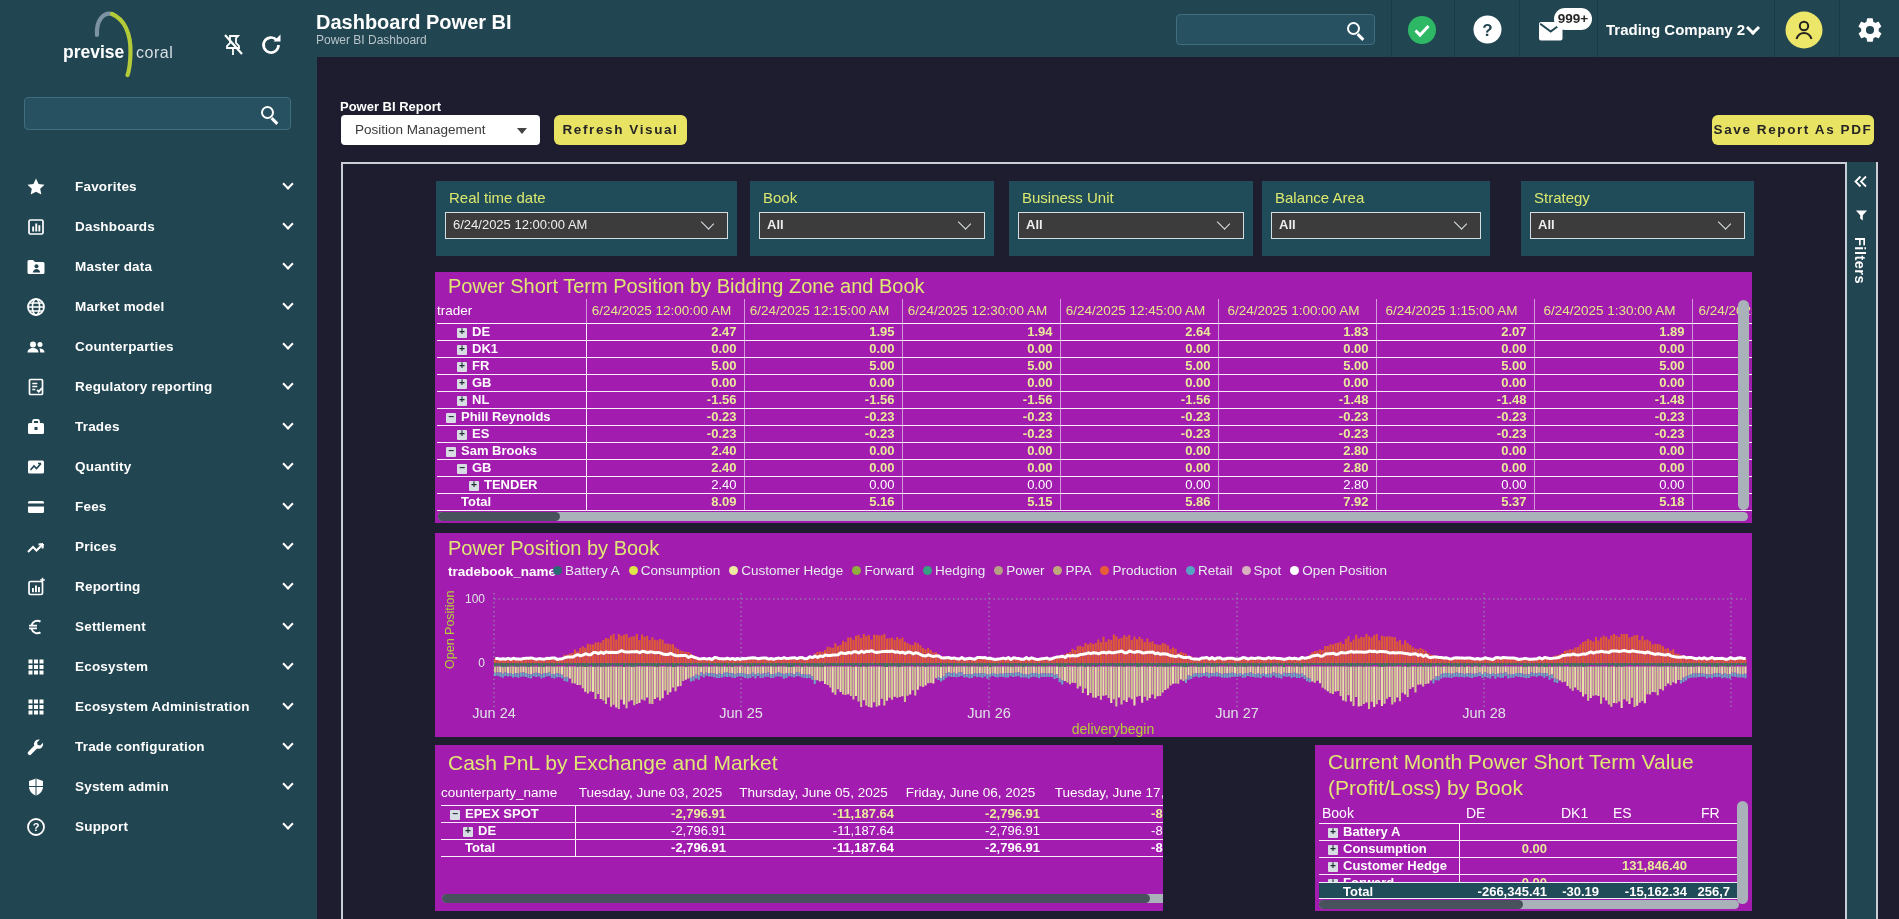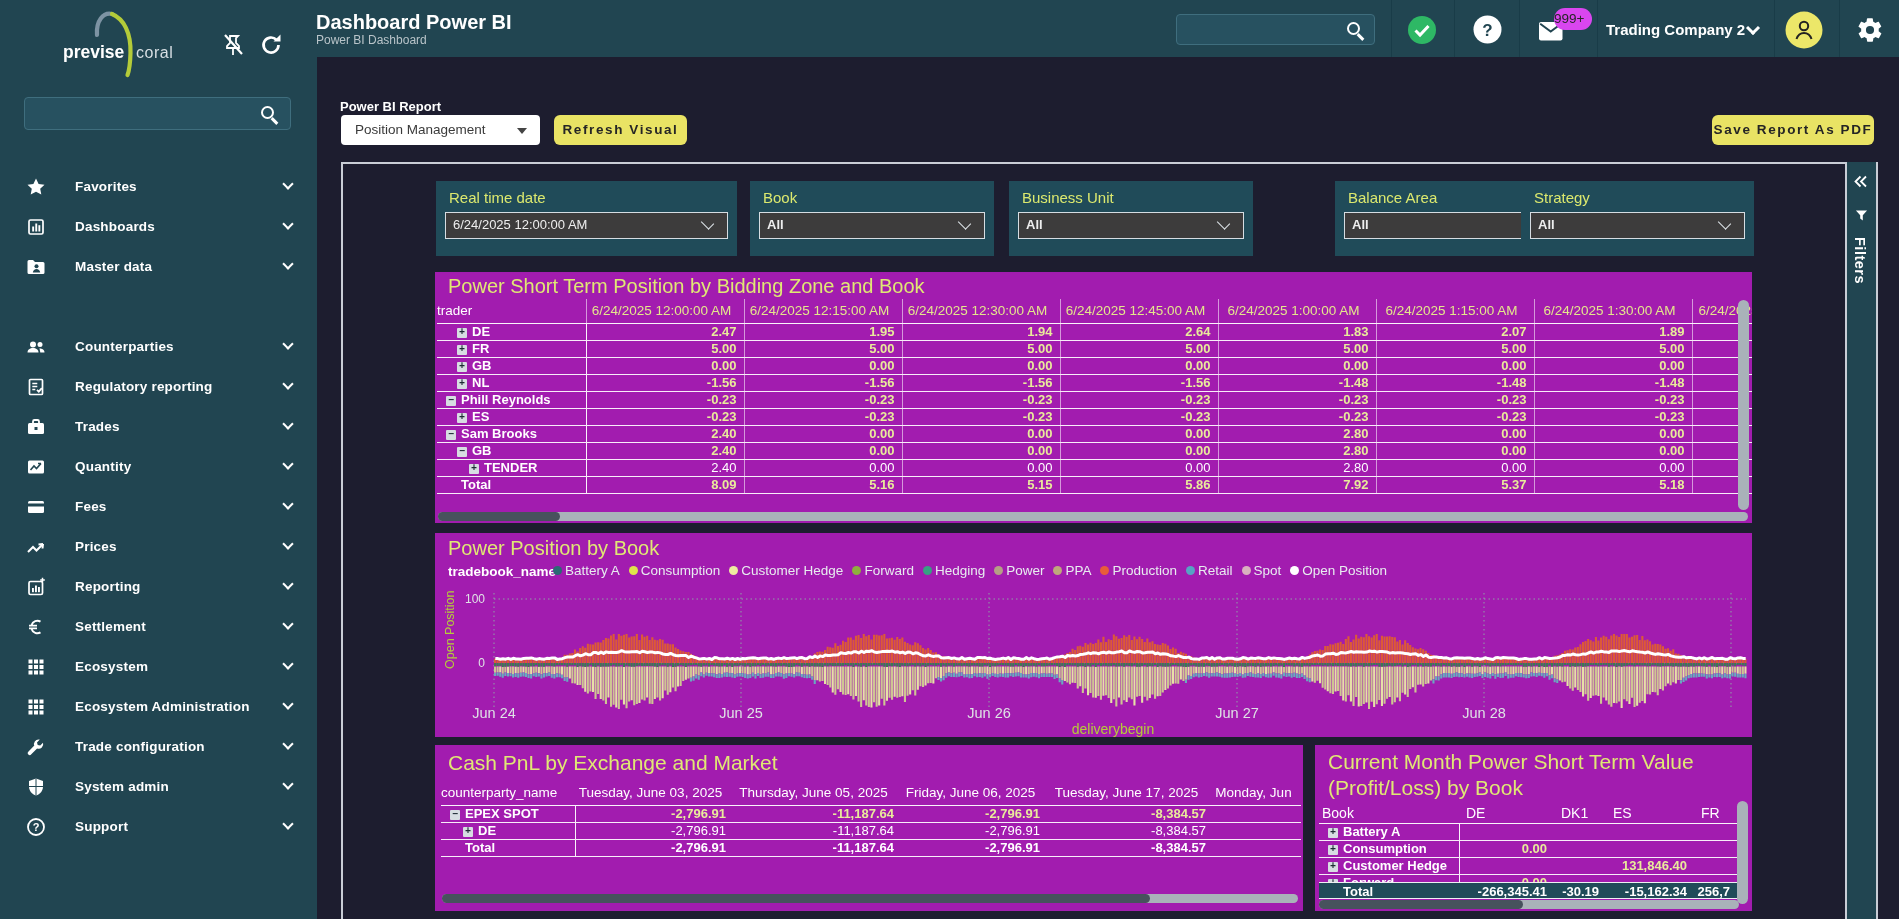--- a/index.html
+++ b/index.html
@@ -71,21 +71,21 @@
       <path d="M8.5 15.5l4.5 4.5 8.5-9" fill="none" stroke="#fff" stroke-width="3"></path>
     </svg>
 <svg class="abs" style="left:1473px;top:15px" width="29" height="29" viewBox="0 0 29 29">
 <circle cx="14.5" cy="14.5" r="14" fill="#fff"></circle>
       <text x="14.5" y="20.5" text-anchor="middle" font-size="17" font-weight="bold" fill="#214551" font-family="Liberation Sans">?</text>
     </svg>
 <svg class="abs" style="left:1539px;top:22px" width="24" height="19" viewBox="0 0 24 19">
 <rect x="0" y="0" width="23.5" height="18.5" rx="2" fill="#fff"></rect>
       <path d="M1.2 1.8l10.5 7.7 10.5-7.7" fill="none" stroke="#214551" stroke-width="2"></path>
     </svg>
-<div class="abs" style="left:1554px;top:8px;width:38px;height:22px;background:#d946ef;border-radius:11px;color:#262626;font-size:13.5px;font-weight:normal;line-height:22px;">999+</div>
+<div class="abs" style="left:1554px;top:8px;width:38px;height:22px;background:#ffffff;border-radius:11px;color:#262626;font-size:13.5px;font-weight:bold;text-align:center;line-height:22px;">999+</div>
 <div class="abs" style="left:1606px;top:21px;color:#fff;font-size:15px;font-weight:bold;">Trading Company 2</div>
 <div class="abs" style="left:1748px;top:23px;width:10px;height:10px;border-right:3px solid #fff;border-bottom:3px solid #fff;transform:rotate(45deg);"></div>
 <svg class="abs" style="left:1785px;top:11px" width="38" height="38" viewBox="0 0 38 38">
 <circle cx="19" cy="19" r="18.5" fill="#ece769"></circle>
       <circle cx="19" cy="15" r="4.2" fill="none" stroke="#222" stroke-width="2"></circle>
       <path d="M11.5 28c1.5-4.5 4-6 7.5-6s6 1.5 7.5 6" fill="none" stroke="#222" stroke-width="2"></path>
     </svg>
 <svg class="abs" style="left:1856px;top:16px" width="28" height="28" viewBox="0 0 24 24">
 <path fill="#fff" d="M19.4 13c0-.3.1-.6.1-1s0-.7-.1-1l2.1-1.7c.2-.2.2-.4.1-.6l-2-3.5c-.1-.2-.4-.3-.6-.2l-2.5 1a7 7 0 00-1.7-1l-.4-2.6c0-.2-.2-.4-.5-.4h-4c-.2 0-.4.2-.5.4l-.4 2.6a7 7 0 00-1.7 1l-2.5-1c-.2-.1-.5 0-.6.2l-2 3.5c-.1.2-.1.5.1.6L4.5 11c0 .3-.1.6-.1 1s0 .7.1 1l-2.1 1.7c-.2.2-.2.4-.1.6l2 3.5c.1.2.4.3.6.2l2.5-1c.5.4 1.1.7 1.7 1l.4 2.6c0 .2.2.4.5.4h4c.2 0 .4-.2.5-.4l.4-2.6c.6-.3 1.2-.6 1.7-1l2.5 1c.2.1.5 0 .6-.2l2-3.5c.1-.2.1-.5-.1-.6zM12 15.5a3.5 3.5 0 110-7 3.5 3.5 0 010 7z"></path>
     </svg>
@@ -133,20 +133,31 @@
       <svg class="micon" viewBox="0 0 20 20">
         <path d="M1.5 4.5a1.5 1.5 0 011.5-1.5h4l2 2h8a1.5 1.5 0 011.5 1.5v9a1.5 1.5 0 01-1.5 1.5H3a1.5 1.5 0 01-1.5-1.5z" fill="#fff"></path>
         <circle cx="10.5" cy="9.2" r="2" fill="#214551"></circle>
         <path d="M6.8 15.5c.3-2.4 1.8-3.6 3.7-3.6s3.4 1.2 3.7 3.6z" fill="#214551"></path>
       </svg>
       <span class="mtext">Master data</span>
       <span class="chev">
         <span class="chevdn"></span>
       </span>
     </div>
+<div class="menuitem abs" style="top:287px">
+      <svg class="micon" viewBox="0 0 20 20">
+        <circle cx="10" cy="10" r="8" fill="none" stroke="#fff" stroke-width="1.8"></circle>
+        <ellipse cx="10" cy="10" rx="3.6" ry="8" fill="none" stroke="#fff" stroke-width="1.6"></ellipse>
+        <path d="M2 10h16M3.2 6h13.6M3.2 14h13.6" stroke="#fff" stroke-width="1.6"></path>
+      </svg>
+      <span class="mtext">Market model</span>
+      <span class="chev">
+        <span class="chevdn"></span>
+      </span>
+    </div>
 <div class="menuitem abs" style="top:327px">
       <svg class="micon" viewBox="0 0 20 20">
         <circle cx="7" cy="7.5" r="3" fill="#fff"></circle>
         <path d="M1.5 15.5c0-3 2.5-4.5 5.5-4.5s5.5 1.5 5.5 4.5z" fill="#fff"></path>
         <circle cx="14" cy="7.5" r="2.5" fill="#fff"></circle>
         <path d="M13.5 11.2c2.6.2 5 1.6 5 4.3h-4.2" fill="#fff"></path>
       </svg>
       <span class="mtext">Counterparties</span>
       <span class="chev">
         <span class="chevdn"></span>
@@ -318,21 +329,21 @@
         <i></i>
       </div>
     </div>
 <div class="fpanel abs" style="left:1009px;width:244px">
       <span class="flabel">Business Unit</span>
 <div class="fdrop">
         <b style="font-weight:bold;">All</b>
         <i></i>
       </div>
     </div>
-<div class="fpanel abs" style="left:1335px;width:228px">
+<div class="fpanel abs" style="left:1262px;width:228px">
       <span class="flabel">Balance Area</span>
 <div class="fdrop">
         <b style="font-weight:bold;">All</b>
         <i></i>
       </div>
     </div>
 <div class="fpanel abs" style="left:1521px;width:233px">
       <span class="flabel">Strategy</span>
 <div class="fdrop">
         <b style="font-weight:bold;">All</b>
@@ -356,20 +367,31 @@
 </tr>
 <tr>
 <td class="rname" style="padding-left:20px;font-weight:bold;"><span class="expi">+</span>DE</td>
 <td class="num vsepw">2.47</td>
 <td class="num vsep">1.95</td>
 <td class="num vsep">1.94</td>
 <td class="num vsep">2.64</td>
 <td class="num vsep">1.83</td>
 <td class="num vsep">2.07</td>
 <td class="num vsep">1.89</td>
+<td class="vsep"></td>
+</tr>
+<tr>
+<td class="rname" style="padding-left:20px;font-weight:bold;"><span class="expi">+</span>DK1</td>
+<td class="num vsepw">0.00</td>
+<td class="num vsep">0.00</td>
+<td class="num vsep">0.00</td>
+<td class="num vsep">0.00</td>
+<td class="num vsep">0.00</td>
+<td class="num vsep">0.00</td>
+<td class="num vsep">0.00</td>
 <td class="vsep"></td>
 </tr>
 <tr>
 <td class="rname" style="padding-left:20px;font-weight:bold;"><span class="expi">+</span>FR</td>
 <td class="num vsepw">5.00</td>
 <td class="num vsep">5.00</td>
 <td class="num vsep">5.00</td>
 <td class="num vsep">5.00</td>
 <td class="num vsep">5.00</td>
 <td class="num vsep">5.00</td>
@@ -494,21 +516,21 @@
       <text x="802" y="185" font-size="14.5" fill="#dfe3e6" text-anchor="middle">Jun 27</text>
       <text x="1049" y="185" font-size="14.5" fill="#dfe3e6" text-anchor="middle">Jun 28</text>
       <text x="12" y="135" font-size="12.5" fill="#b5cc3a" transform="rotate(-90 16 132)" text-anchor="start">Open Position</text>
       <text x="678" y="201" font-size="14" fill="#b5cc3a" text-anchor="middle">deliverybegin</text>
     </svg>
 <div class="abs" style="left:435px;top:533px;width:1317px;height:204px;pointer-events:none">
       <div class="ptitle" style="top:4px">Power Position by Book</div>
       <div style="position:absolute;left:13px;top:31px;font-size:13.5px;color:#fff;font-weight:bold">tradebook_name</div>
       <div style="position:absolute;left:118px;top:30px;font-size:13.5px;color:#e8edf0;white-space:nowrap"><span style="display:inline-block;margin-right:9px"><span style="display:inline-block;width:9px;height:9px;border-radius:50%;background:#2a6a74;margin-right:3px"></span>Battery A</span><span style="display:inline-block;margin-right:9px"><span style="display:inline-block;width:9px;height:9px;border-radius:50%;background:#dfe44a;margin-right:3px"></span>Consumption</span><span style="display:inline-block;margin-right:9px"><span style="display:inline-block;width:9px;height:9px;border-radius:50%;background:#eeeca0;margin-right:3px"></span>Customer Hedge</span><span style="display:inline-block;margin-right:9px"><span style="display:inline-block;width:9px;height:9px;border-radius:50%;background:#8fae3e;margin-right:3px"></span>Forward</span><span style="display:inline-block;margin-right:9px"><span style="display:inline-block;width:9px;height:9px;border-radius:50%;background:#37a083;margin-right:3px"></span>Hedging</span><span style="display:inline-block;margin-right:9px"><span style="display:inline-block;width:9px;height:9px;border-radius:50%;background:#b59f85;margin-right:3px"></span>Power</span><span style="display:inline-block;margin-right:9px"><span style="display:inline-block;width:9px;height:9px;border-radius:50%;background:#bfa87b;margin-right:3px"></span>PPA</span><span style="display:inline-block;margin-right:9px"><span style="display:inline-block;width:9px;height:9px;border-radius:50%;background:#e85c3a;margin-right:3px"></span>Production</span><span style="display:inline-block;margin-right:9px"><span style="display:inline-block;width:9px;height:9px;border-radius:50%;background:#57a3c4;margin-right:3px"></span>Retail</span><span style="display:inline-block;margin-right:9px"><span style="display:inline-block;width:9px;height:9px;border-radius:50%;background:#d9b0bf;margin-right:3px"></span>Spot</span><span style="display:inline-block;margin-right:9px"><span style="display:inline-block;width:9px;height:9px;border-radius:50%;background:#ffffff;margin-right:3px"></span>Open Position</span></div>
     </div>
-<div class="panel abs" style="left:435px;top:745px;width:868px;height:166px;overflow:hidden">
+<div class="panel abs" style="left:435px;top:745px;width:728px;height:166px;overflow:hidden">
 <div class="ptitle" style="top:6px;font-size:21px">Cash PnL by Exchange and Market</div>
 <table class="pbit gridt" style="position:absolute;left:6px;top:36px;width:860px">
 <tbody>
           <tr class="hdr" style="height:24px">
 <td class="thd" style="width:134px;color:#fff;font-size:13.5px;text-align:left;white-space:nowrap">counterparty_name</td>
 <td class="thd" style="width:158px;color:#fff;font-size:13.5px;text-align:center;white-space:nowrap">Tuesday, June 03, 2025</td>
 <td class="thd" style="width:168px;color:#fff;font-size:13.5px;text-align:center;white-space:nowrap">Thursday, June 05, 2025</td>
 <td class="thd" style="width:146px;color:#fff;font-size:13.5px;text-align:center;white-space:nowrap">Friday, June 06, 2025</td>
 <td class="thd" style="width:166px;color:#fff;font-size:13.5px;text-align:center;white-space:nowrap">Tuesday, June 17, 2025</td>
 <td class="thd" style="width:88px;color:#fff;font-size:13.5px;text-align:center;white-space:nowrap">Monday, Jun</td>

